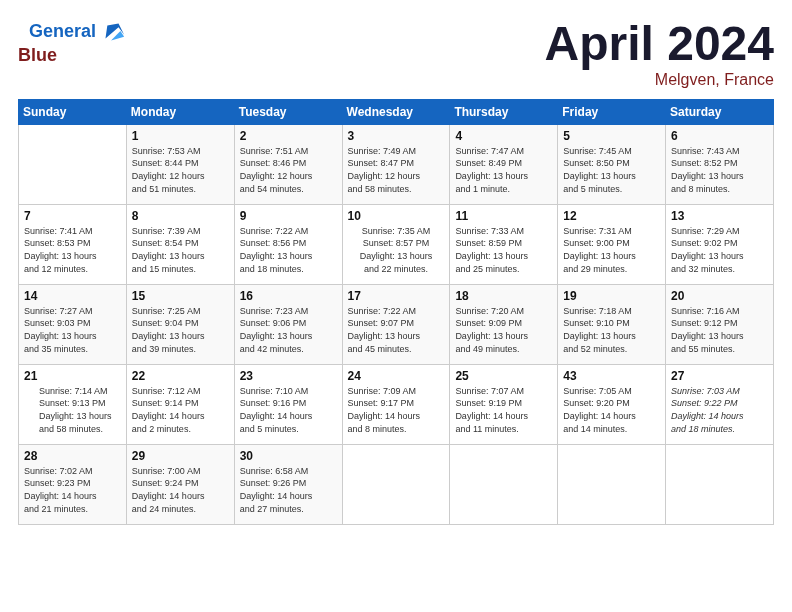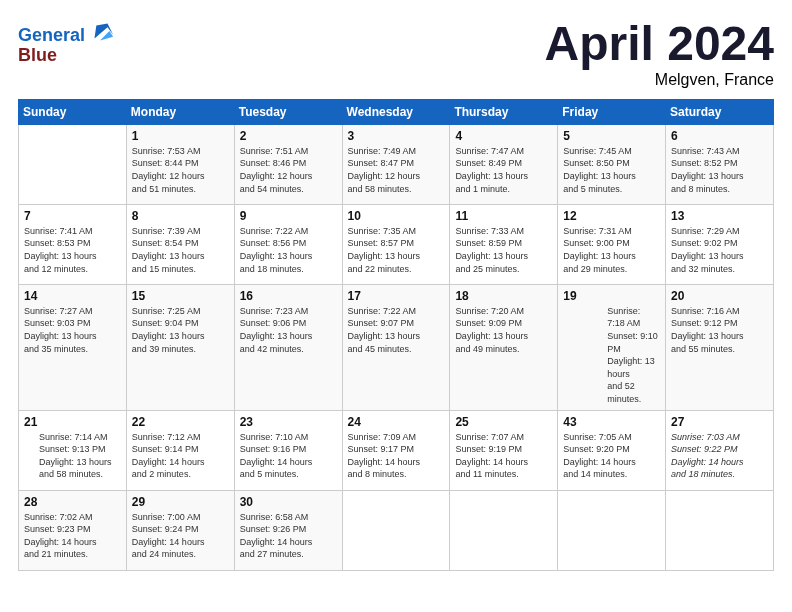--- a/index.html
+++ b/index.html
@@ -45,21 +45,21 @@
       text-align: right;
     }
     .month-title {
       font-size: 48px;
       font-weight: bold;
       color: #1a1a2e;
       line-height: 1.1;
     }
     .location {
       font-size: 16px;
-      color: #000000;
+      color: #7f1d1d;
       text-align: right;
     }
     table {
       width: 100%;
       border-collapse: collapse;
       table-layout: fixed;
     }
     thead th {
       background: #1565c0;
       color: #fff;
@@ -99,21 +99,21 @@
       background: #fff !important;
     }
   </style>
 </head>
 <body>
 
 <div class="page">
   <div class="header">
     <div class="logo">
       <div style="display:flex;flex-direction:column;align-items:flex-start;">
-        <div style="display:flex;align-items:flex-end;">
+        <div style="display:flex;align-items:center;margin-left:11px;">
           <span class="logo-text">
             <span>General</span>
           </span>
           <svg class="logo-icon" viewBox="0 0 30 30" xmlns="http://www.w3.org/2000/svg">
             <polygon points="8,22 22,10 28,18 22,6 10,8" fill="#1565c0"></polygon>
             <polygon points="14,24 24,14 28,20" fill="#42a5f5"></polygon>
           </svg>
         </div>
         <span class="logo-text" style="color:#7f1d1d;font-size:18px;font-weight:bold;">Blue</span>
       </div>
@@ -201,21 +201,21 @@
           </td>
           <td>
             <span class="day-num">9</span>
             <div class="day-info" style="white-space: pre-line;">Sunrise: 7:22 AM
 Sunset: 8:56 PM
 Daylight: 13 hours
 and 18 minutes.</div>
           </td>
           <td>
             <span class="day-num">10</span>
-            <div class="day-info" style="white-space: pre-line;">Sunrise: 7:35 AM
+            <div class="day-info" style="white-space: pre-line; text-align: center;">Sunrise: 7:35 AM
 Sunset: 8:57 PM
 Daylight: 13 hours
 and 22 minutes.</div>
           </td>
           <td>
             <span class="day-num">11</span>
             <div class="day-info" style="white-space: pre-line;">Sunrise: 7:33 AM
 Sunset: 8:59 PM
 Daylight: 13 hours
 and 25 minutes.</div>
@@ -266,21 +266,21 @@
           </td>
           <td>
             <span class="day-num">18</span>
             <div class="day-info" style="white-space: pre-line;">Sunrise: 7:20 AM
 Sunset: 9:09 PM
 Daylight: 13 hours
 and 49 minutes.</div>
           </td>
           <td>
             <span class="day-num">19</span>
-            <div class="day-info" style="white-space: pre-line; margin-left: 44px;">Sunrise: 7:18 AM
+            <div class="day-info" style="white-space: pre-line;">Sunrise: 7:18 AM
 Sunset: 9:10 PM
 Daylight: 13 hours
 and 52 minutes.</div>
           </td>
           <td>
             <span class="day-num">20</span>
             <div class="day-info" style="white-space: pre-line;">Sunrise: 7:16 AM
 Sunset: 9:12 PM
 Daylight: 13 hours
 and 55 minutes.</div>

